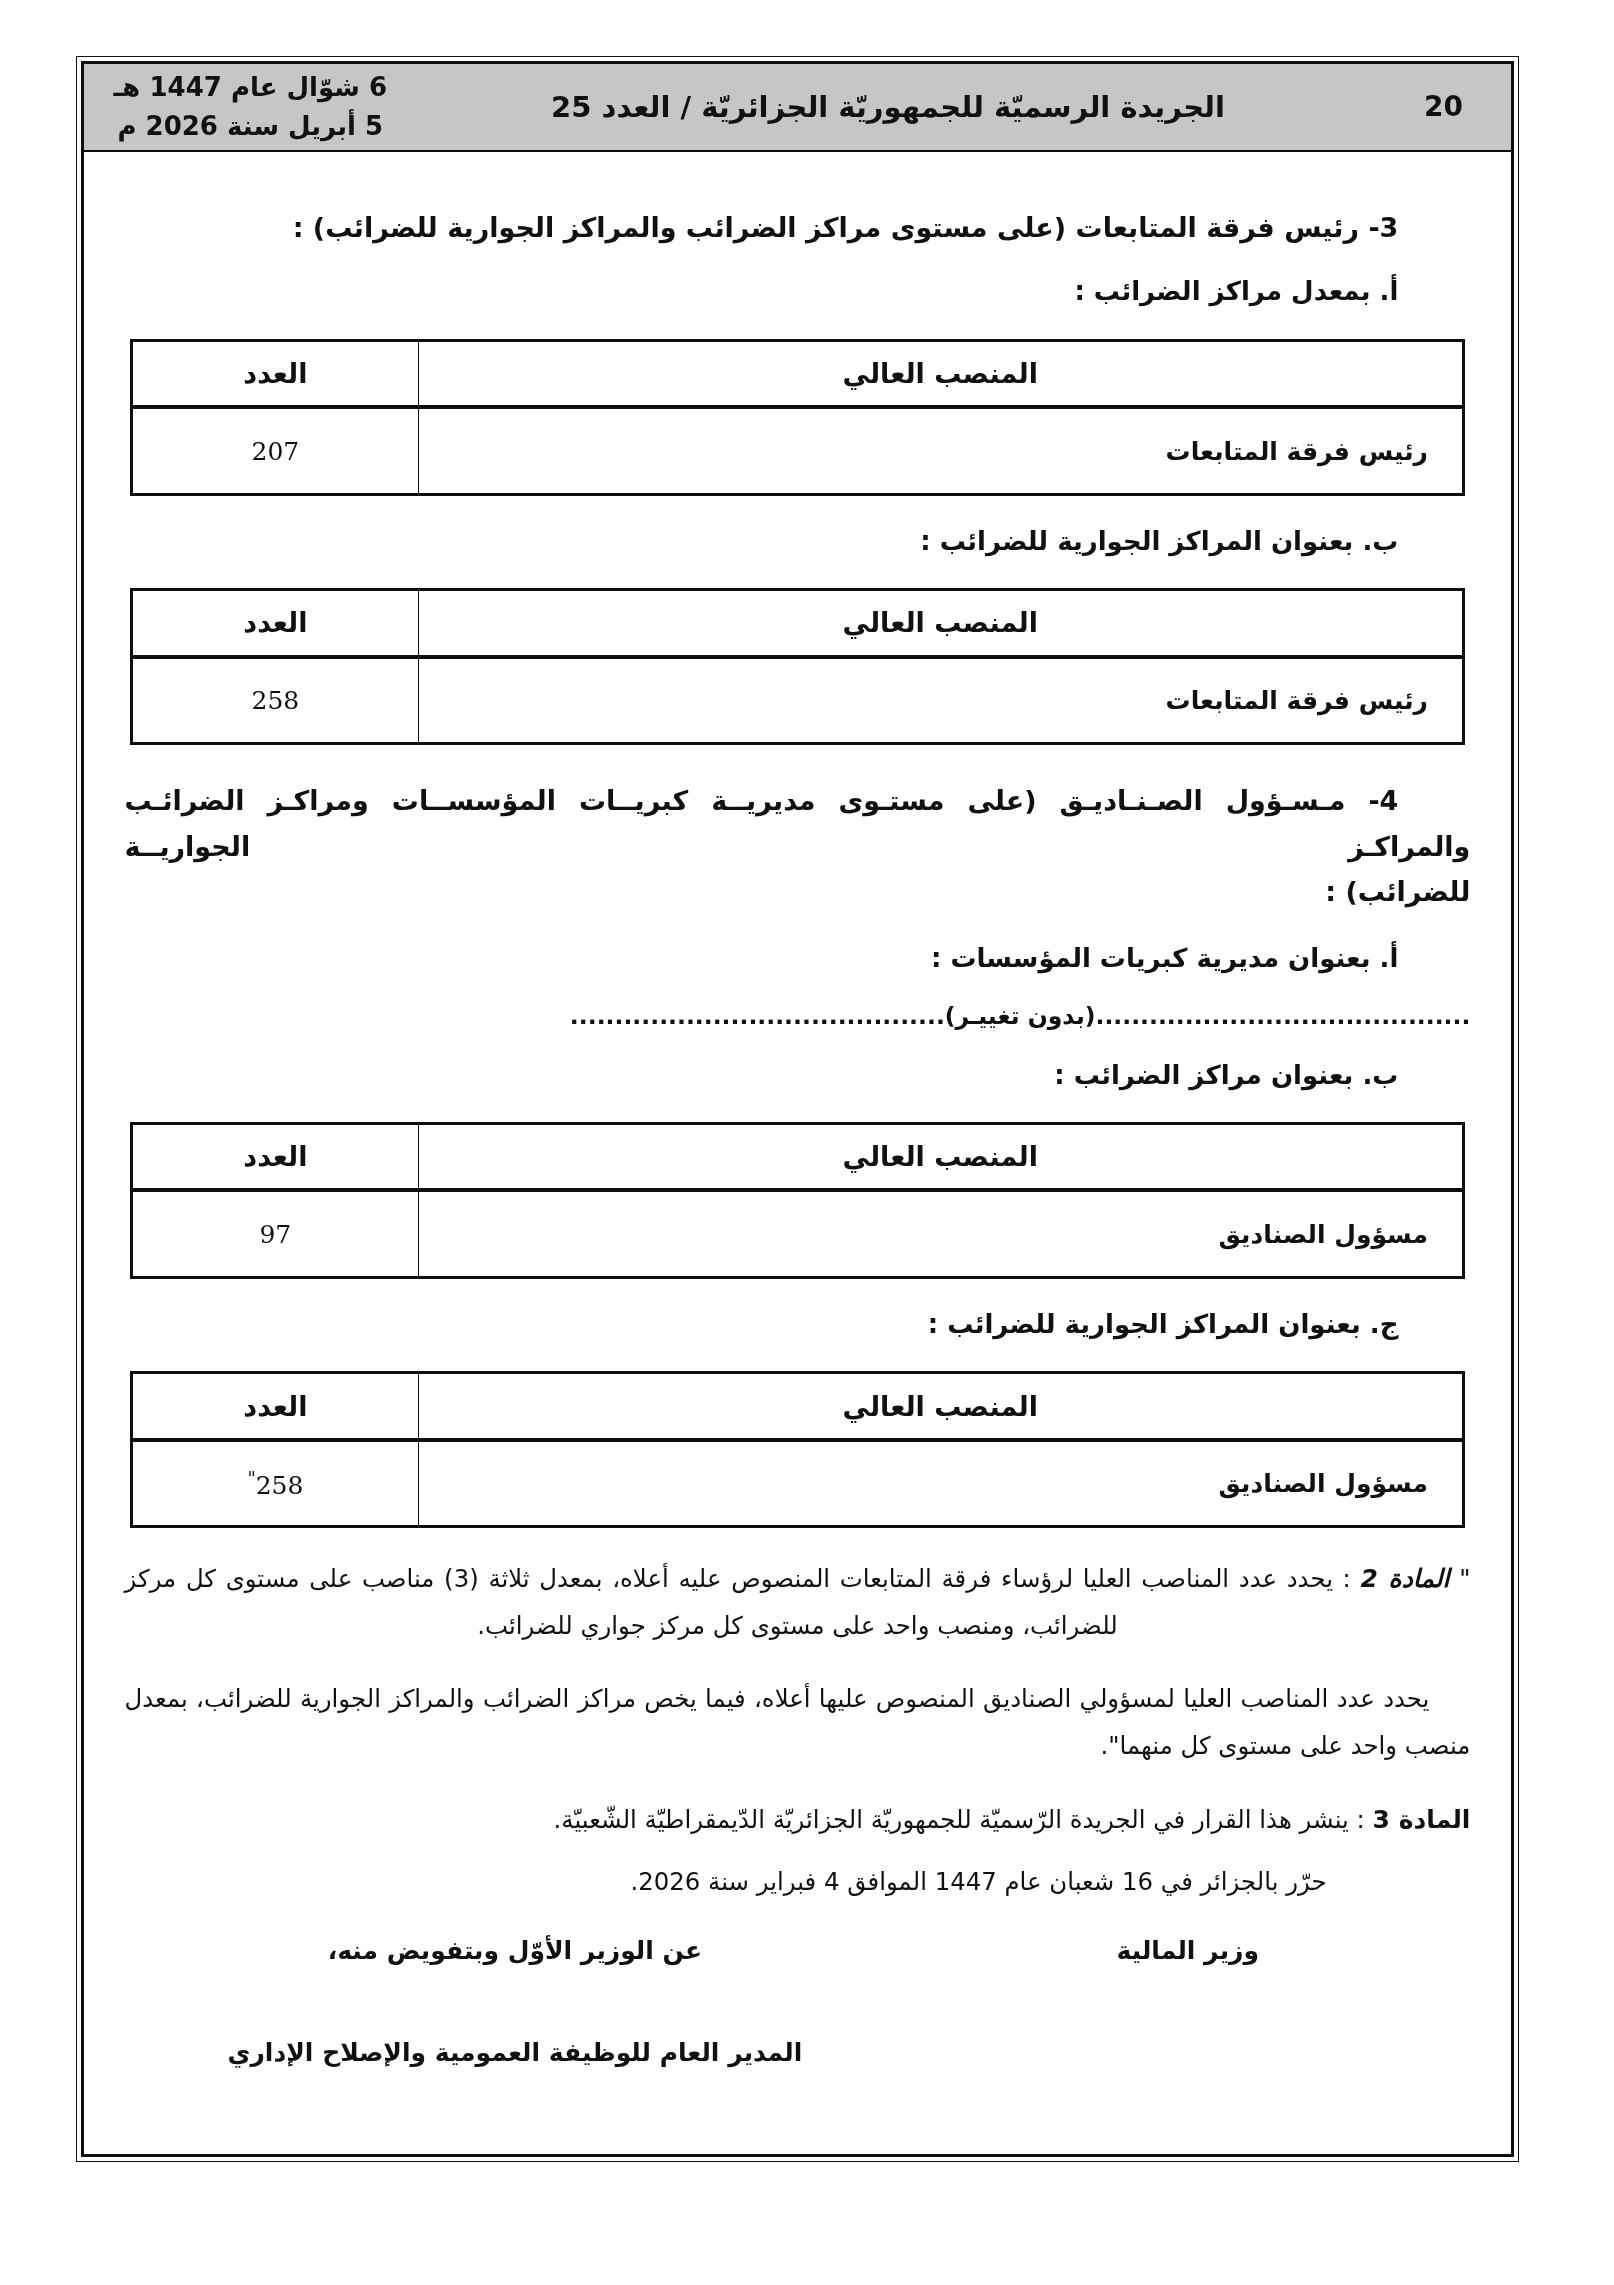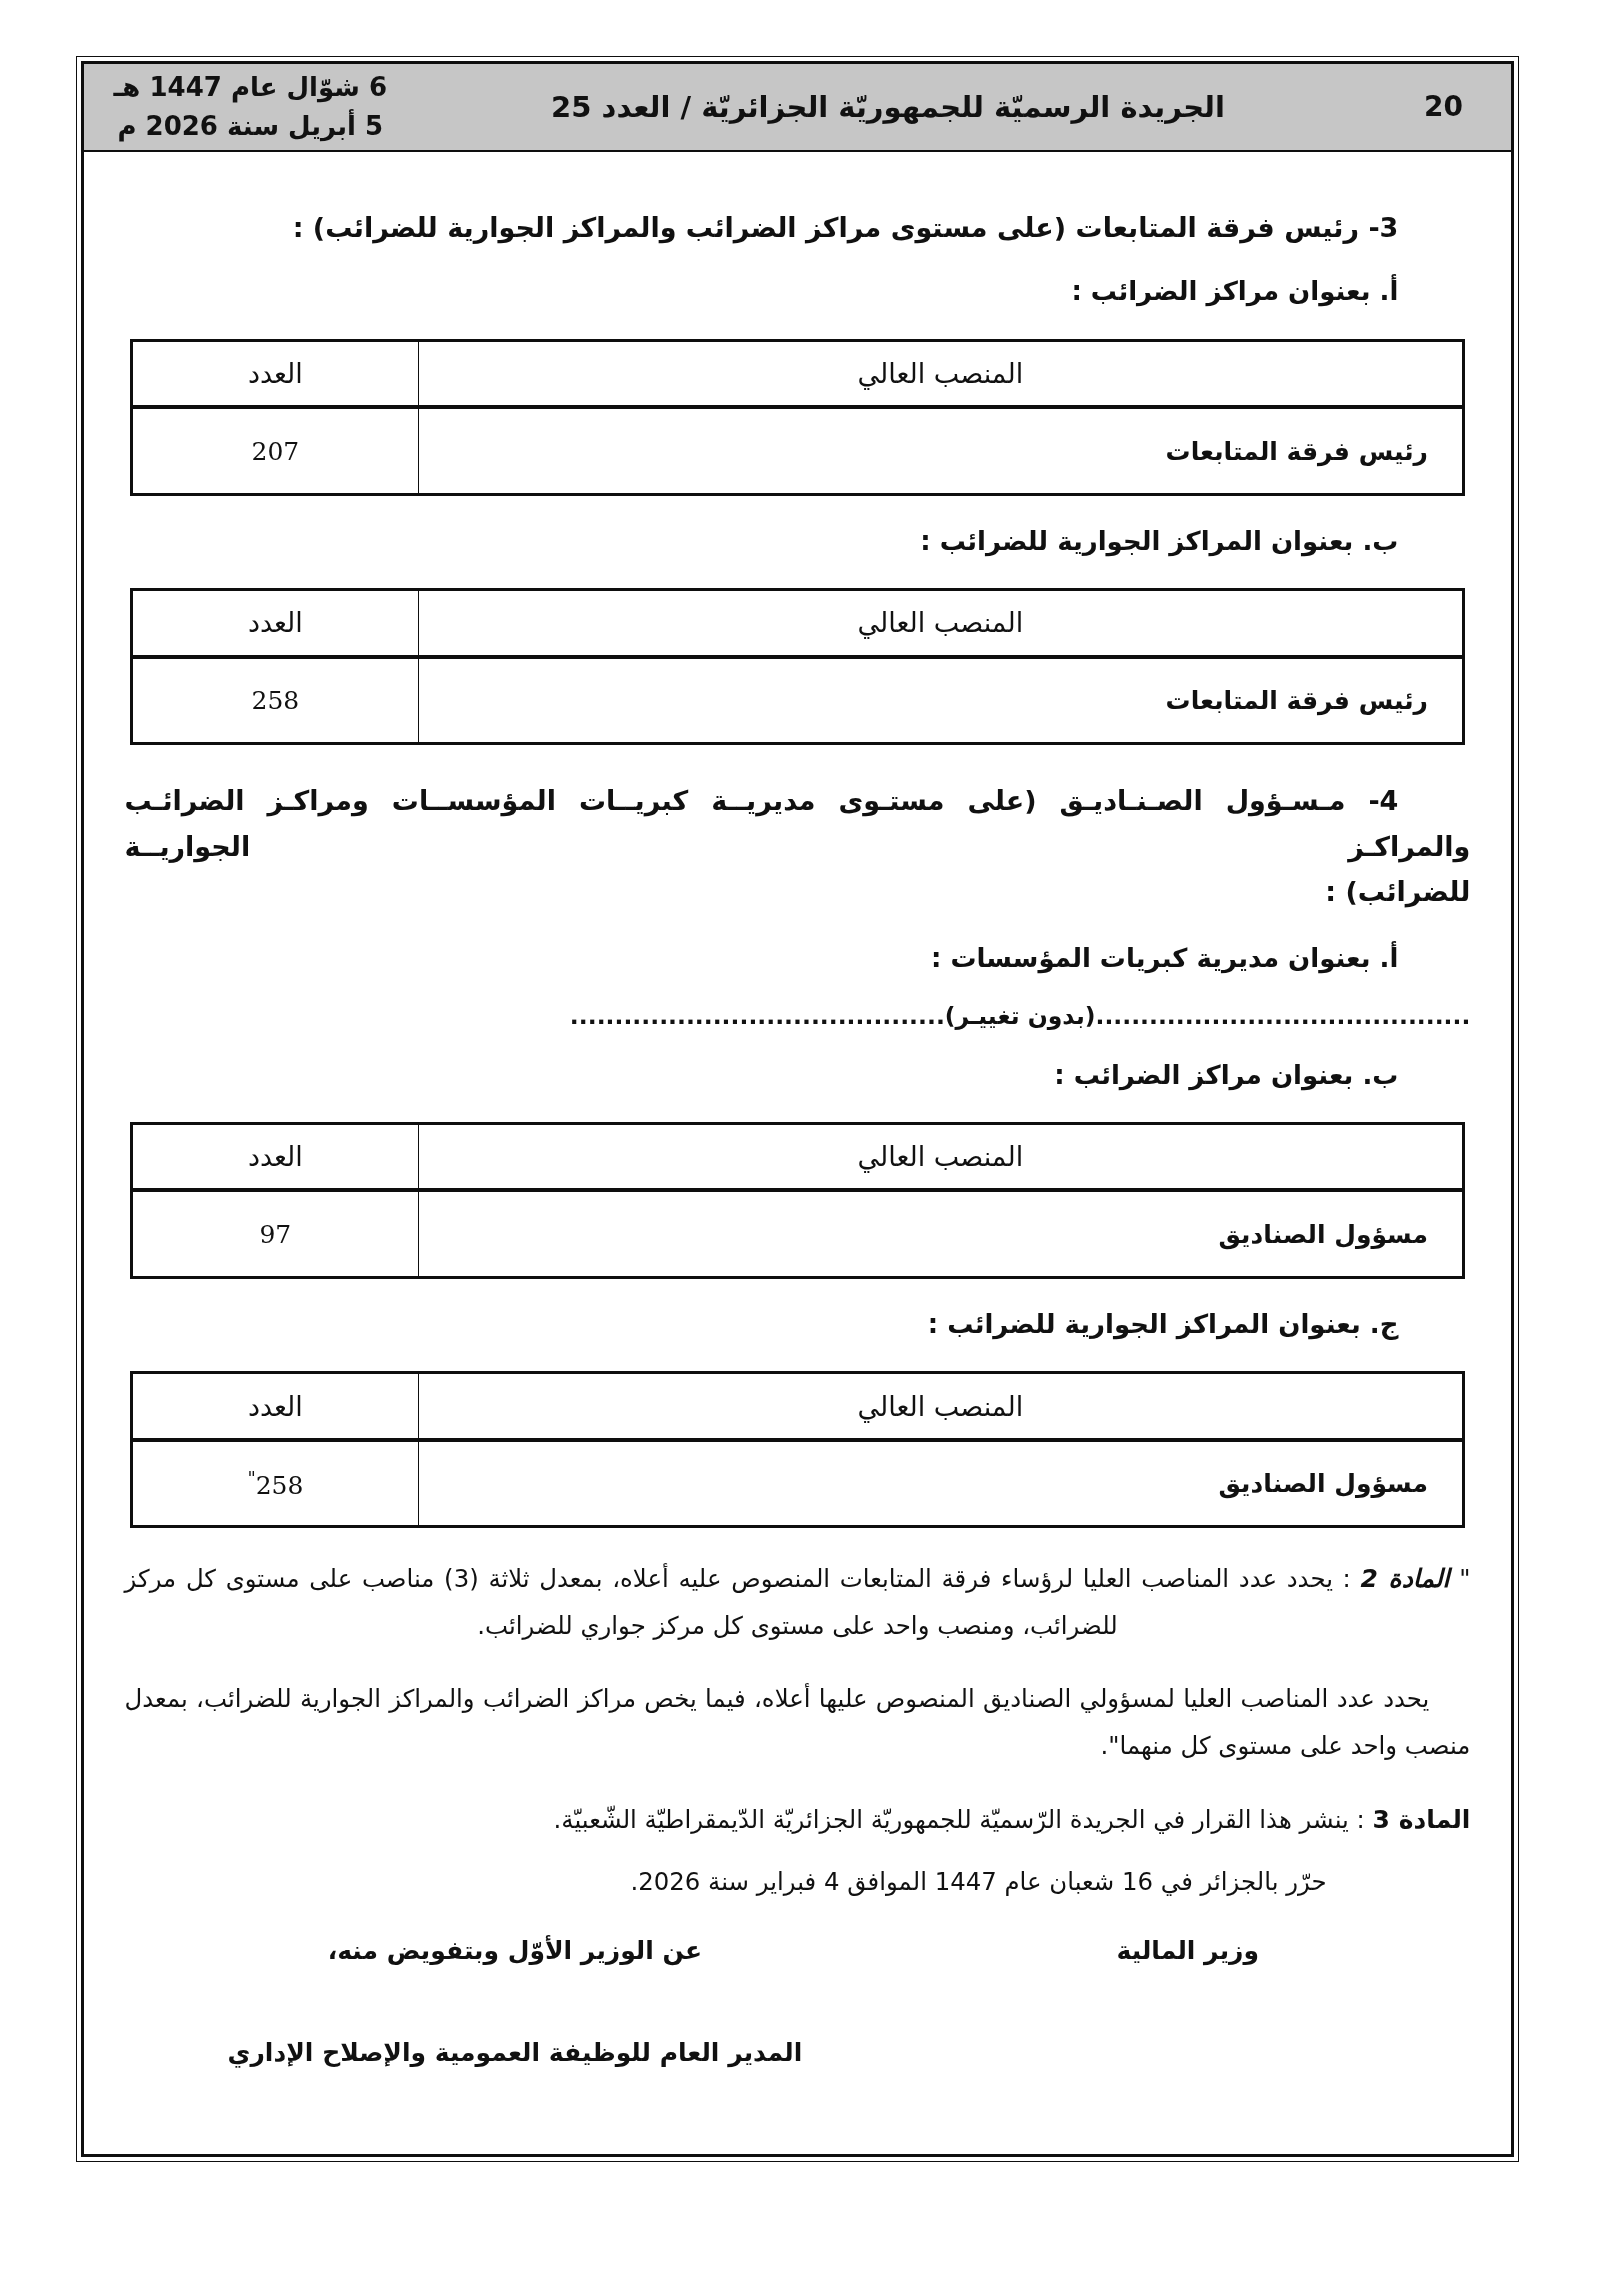--- a/index.html
+++ b/index.html
@@ -38,21 +38,21 @@
   .h-line1 { text-align:justify; text-align-last:justify; text-indent:72px; font-weight:bold; font-size:27px; line-height:1.7; margin-top:33px; }
   .h-line2 { text-align:right; font-weight:bold; font-size:27px; line-height:1.6; }
 
   table.jtable {
     width:calc(100% - 11px); margin:29px 5.4px 0 5.4px;
     border-collapse:collapse; direction:rtl;
     border:3.6px solid #0e0e0e;
   }
   table.jtable th, table.jtable td { border:1.8px solid #0e0e0e; }
   table.jtable thead tr { border-bottom:4.5px solid #0e0e0e; }
-  table.jtable th { height:67px; text-align:center; font-size:27px; font-weight:normal; }
+  table.jtable th { height:67px; text-align:center; font-size:27px; font-weight:bold; }
   td.pos-cell { height:87px; text-align:right; padding-right:34px; font-size:25px; font-weight:bold;padding-left:14px; }
   td.num-cell { text-align:center; font-family:"DejaVu Serif", serif; font-weight:normal; font-size:25px; }
   col.col-pos { width:78.5%; }
   col.col-count { width:21.5%; }
   .cell-quote { font-size:0.72em; vertical-align:0.5em; }
 
   .no-change { margin-top:25px; text-align:right; font-size:23.5px; font-weight:bold; letter-spacing:0.9px; }
 
   .para { margin-top:27px; font-size:24.4px; line-height:1.9; text-align:justify; font-weight:normal; }
   .para .lead { font-weight:bold; font-size:25px; }
@@ -79,21 +79,21 @@
         <div class="journal-title">الجريدة الرسميّة للجمهوريّة الجزائريّة / العدد 25</div>
         <div class="date-block">
           <div>6 شوّال عام 1447 هـ</div>
           <div>5 أبريل سنة 2026 م</div>
         </div>
       </div>
 
       <div class="content-body">
 
         <div class="h-num">3- رئيس فرقة المتابعات (على مستوى مراكز الضرائب والمراكز الجوارية للضرائب) :</div>
-        <div class="h-sub">أ. بعنوان مراكز الضرائب :</div>
+        <div class="h-sub">أ. بمعدل مراكز الضرائب :</div>
 
         <table class="jtable">
           <colgroup>
               <col class="col-pos">
               <col class="col-count">
             </colgroup>
           <thead>
               <tr>
             <th>المنصب العالي</th>
             <th>العدد</th>

